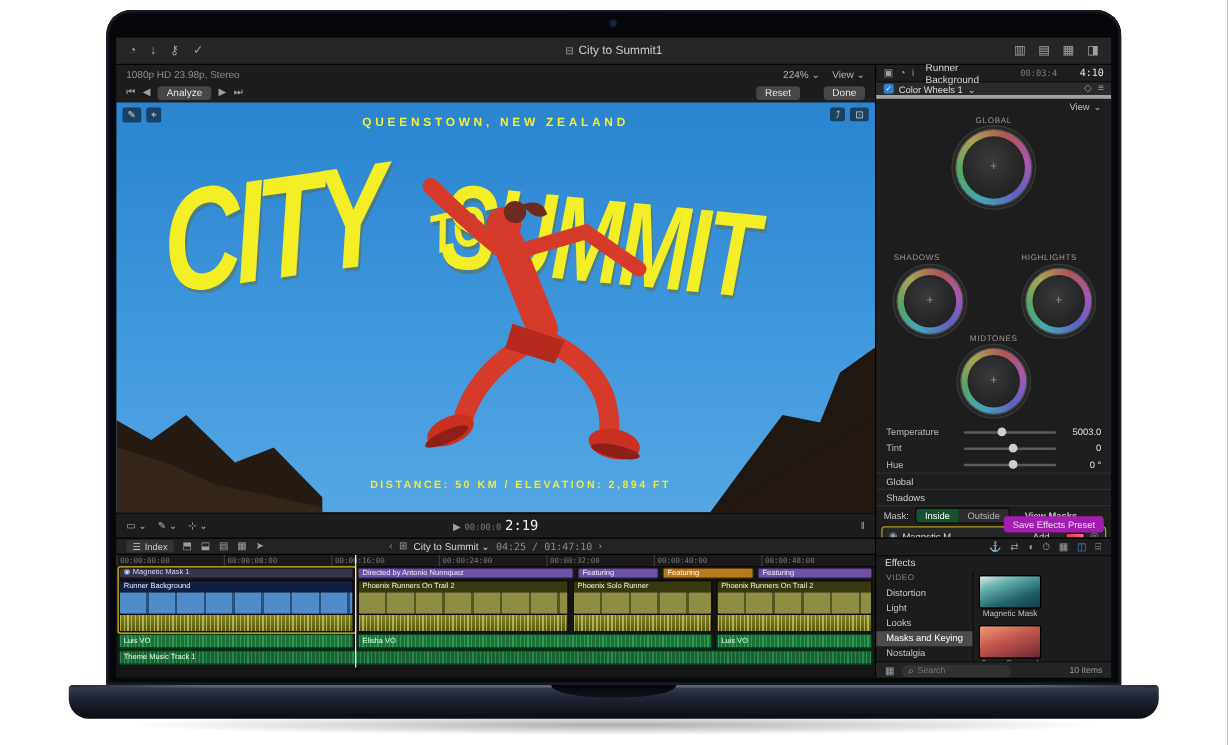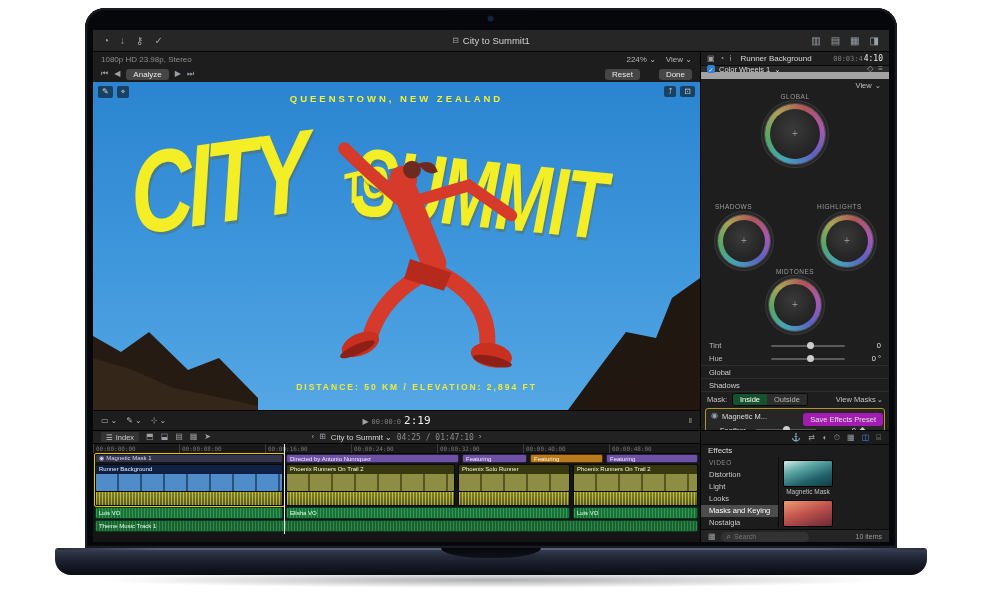--- a/index.html
+++ b/index.html
@@ -78,23 +78,23 @@
   .tc-dim { font-size:7px; color:#7d7d7d; }
   .tc-main { font-size:11px; color:#f0f0f0; }
   .vbottom .right { margin-left:auto; display:flex; gap:6px; }
 
   
   .inspector { left:607px; top:22px; width:189px; height:378px; background:#1e1e1e;
     border-left:1px solid #000; font-size:7.5px; }
   .ins-head { display:flex; align-items:center; gap:5px; height:14px; padding:0 6px;
     border-bottom:1px solid #0a0a0a; }
   .ins-title { color:#d8d8d8; font-size:8px; margin-left:4px; }
-  .ins-time { margin-left:auto; display:flex; align-items:center; gap:1px; }
+  .ins-time { margin-left:auto; display:flex; align-items:center; gap:18px; }
   .fxrow { display:flex; align-items:center; gap:4px; height:13px; padding:0 6px; background:#2a2a2a;
-    border-bottom:7px solid #a3a3a3; color:#ddd; }
+    border-bottom:3px solid #a3a3a3; color:#ddd; }
   .cbx { width:8px; height:8px; border-radius:2px; background:#2f7fd6; color:#fff; font-size:6px;
     display:flex; align-items:center; justify-content:center; }
   .fxrow .right { margin-left:auto; display:flex; gap:5px; }
   .viewrow { display:flex; justify-content:flex-end; align-items:center; gap:3px; height:12px;
     padding:0 8px; color:#c0c0c0; }
   .wheels { position:relative; height:206px; }
   .wlabel { position:absolute; font-size:6.5px; color:#9b9b9b; letter-spacing:.5px; }
   .wheel { position:absolute; border-radius:50%;
     background:conic-gradient(from 20deg,#b05555,#a757b3,#5b62c2,#45a3ba,#54a765,#aaa254,#b05555);
     box-shadow:0 0 0 1px #4c4c4c, 0 0 0 3px #262626, 0 0 0 4px #3a3a3a; }
@@ -117,21 +117,21 @@
   .slider { position:relative; flex:1; height:2px; background:#5b5b5b; margin:0 6px; border-radius:1px; }
   .slider i { position:absolute; top:-3px; width:7px; height:7px; background:#cdcdcd; border-radius:50%; }
   .pval { min-width:30px; text-align:right; color:#e2e2e2; }
   .grow { display:flex; align-items:center; height:13px; padding:0 8px; color:#cfcfcf;
     border-top:1px solid #2e2e2e; }
   .maskrow { display:flex; align-items:center; gap:5px; height:15px; padding:0 6px;
     border-top:1px solid #2e2e2e; color:#c3c3c3; }
   .seg { display:flex; border-radius:3px; overflow:hidden; border:1px solid #0a0a0a; }
   .seg span { padding:1px 7px; background:#2d2d2d; color:#b5b5b5; }
   .seg .on { background:#14532d; color:#fff; }
-  .maskrow .right { margin-left:auto; display:flex; gap:1px; align-items:flex-start; }
+  .maskrow .right { margin-left:auto; display:flex; gap:15px; align-items:flex-start;font-weight:bold; }
   .maskbox { margin:2px 4px 0 4px; border:1px solid #b3961c; border-radius:3px; background:#262626; }
   .mrow { display:flex; align-items:center; gap:4px; height:14px; padding:0 5px; color:#ddd; }
   .swatch { width:16px; height:7px; border-radius:2px;
     background:linear-gradient(90deg,#e23b2e,#f06d93); border:1px solid #111; }
   .mrow .slider { max-width:60px; }
   .dia { width:5px; height:5px; background:#cdcdcd; transform:rotate(45deg); }
   .savebtn { position:absolute; right:6px; bottom:4px; background:#a21caf; color:#e0e0e0;
     font-size:7.5px; padding:2px 7px; border-radius:3px; }
 
   
@@ -348,20 +348,27 @@
           <span class="wlabel lab-shadows">SHADOWS</span>
           <span class="wlabel lab-high">HIGHLIGHTS</span>
           <div class="wheel w-shadows"></div>
           <div class="wheel w-high"></div>
           <span class="wlabel lab-mid">MIDTONES</span>
           <div class="wheel w-mid"></div>
         </div>
 
         <div class="params">
           <div class="prow">
+            <span class="plabel">Temperature</span>
+            <span class="slider">
+                <i style="left:36%"></i>
+              </span>
+            <span class="pval">5003.0</span>
+          </div>
+          <div class="prow">
             <span class="plabel">Tint</span>
             <span class="slider">
                 <i style="left:49%"></i>
               </span>
             <span class="pval">0</span>
           </div>
           <div class="prow">
             <span class="plabel">Hue</span>
             <span class="slider">
                 <i style="left:49%"></i>

